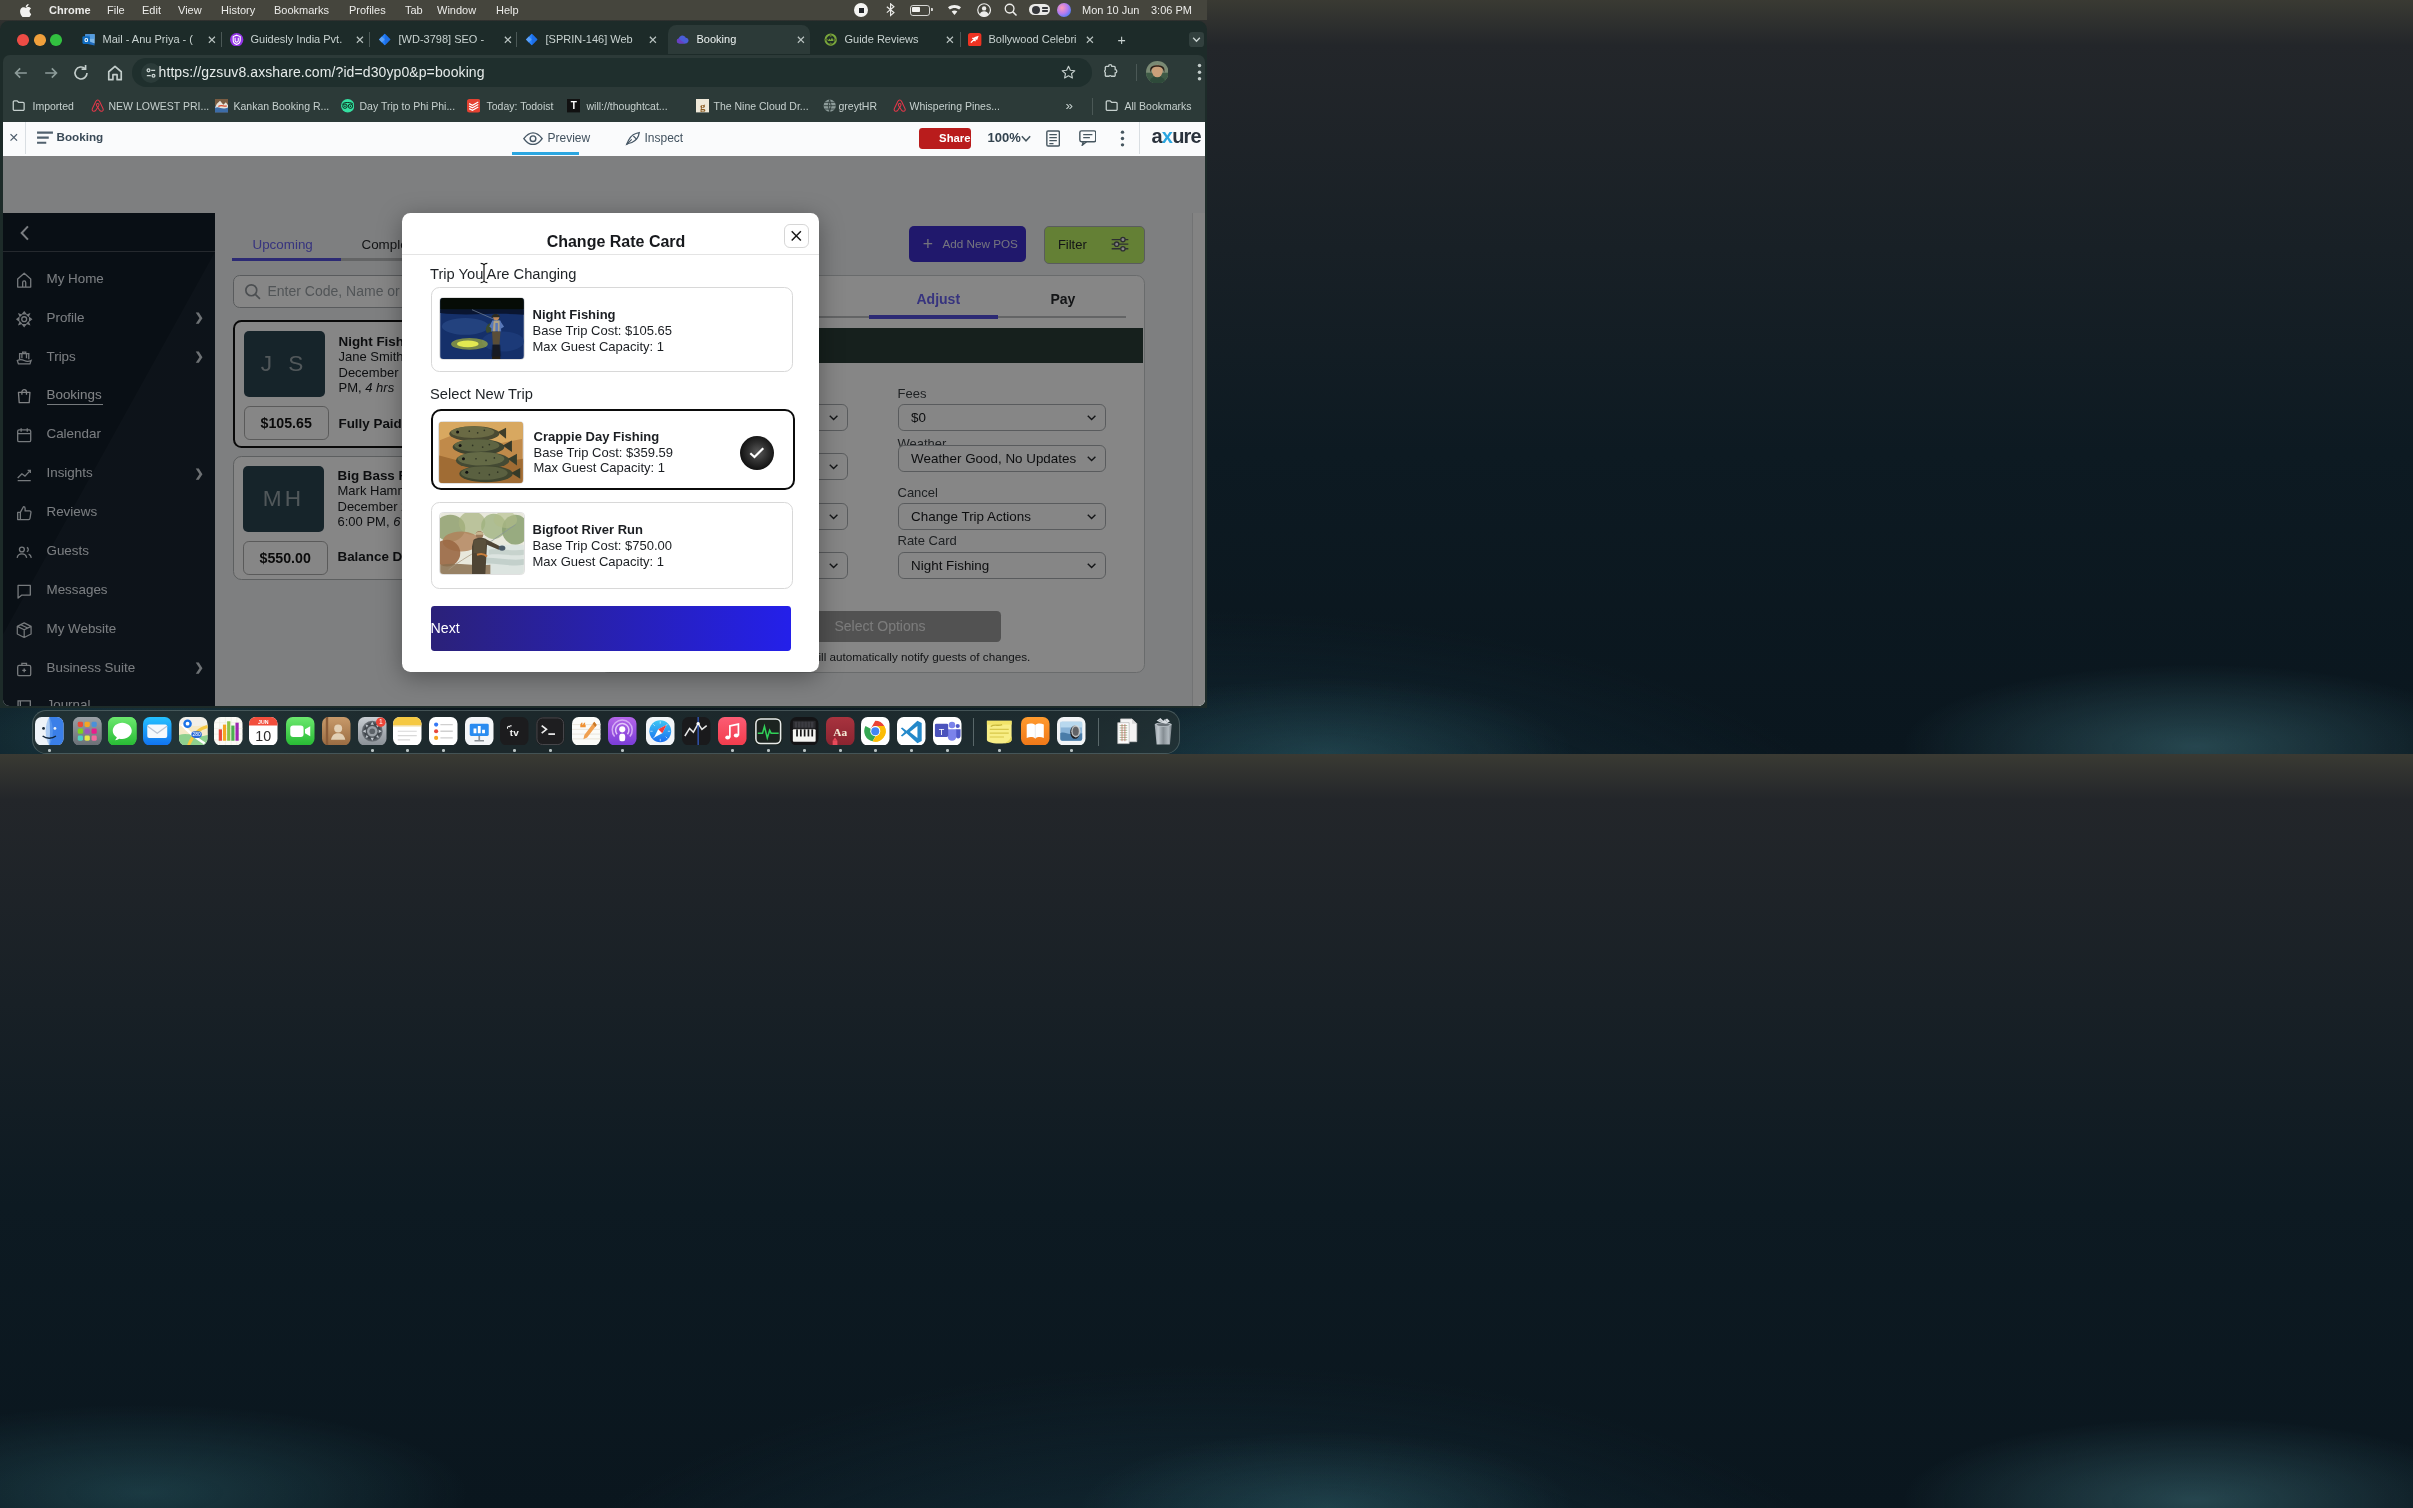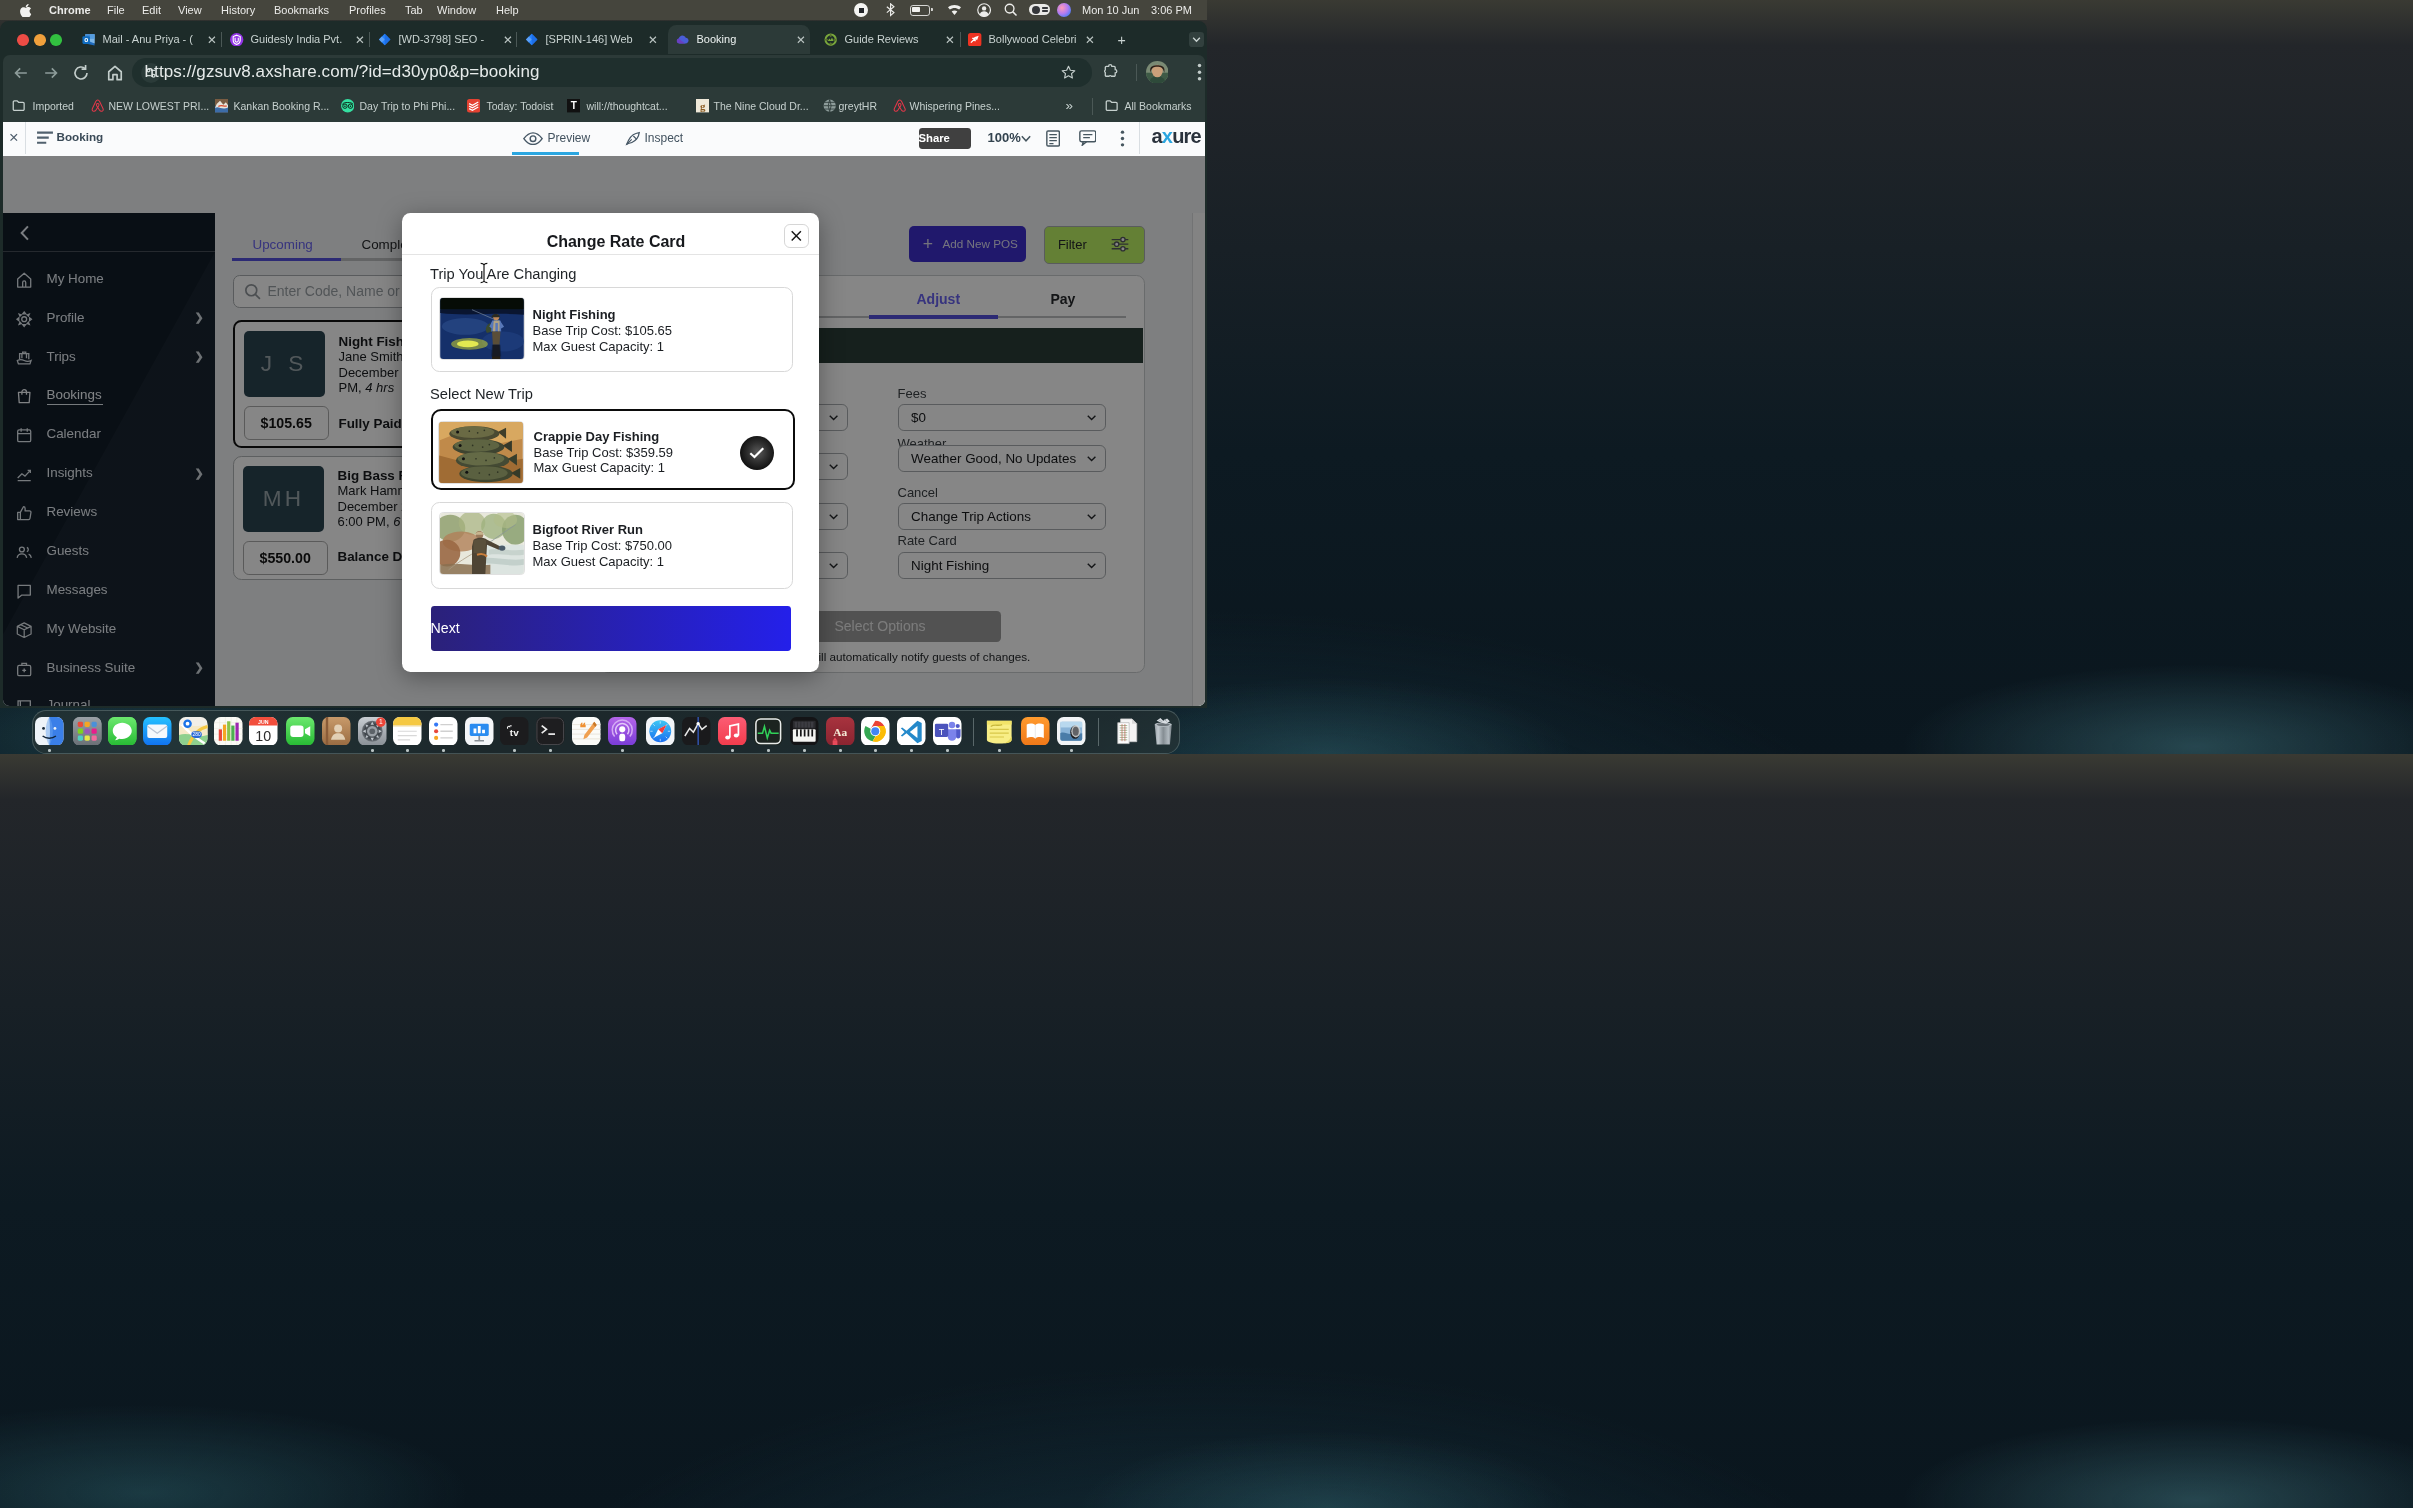--- a/index.html
+++ b/index.html
@@ -22,21 +22,21 @@
 .tab .ttl{position:absolute;top:0;height:29px;line-height:29px;left:28.5px;right:20px;overflow:hidden;white-space:nowrap;color:#c9d3d1;}
 .tab .fav{position:absolute;left:8.4px;top:7.5px;width:13.4px;height:13.4px;}
 .tab .tx{position:absolute;right:1.7px;top:6.7px;width:15px;height:15px;color:#bcc6c4;font-size:11.7px;text-align:center;line-height:15px;font-weight:400;}
 .tab.active{background:#2c3a38;border-radius:8.4px 8.4px 0 0;}
 .tsep{position:absolute;top:11px;width:0.8px;height:15px;background:#4b5856;}
 
 #sheet{position:absolute;left:2.5px;top:34px;width:1202px;height:651px;background:#2c3a38;border-radius:6.7px;overflow:hidden;}
 #addr{position:absolute;left:0;top:0;width:1202px;height:35px;}
 .navic{position:absolute;top:7.5px;width:20px;height:20px;}
 #pill{position:absolute;left:129px;top:3.4px;width:960px;height:28.5px;background:#1f2f2d;border-radius:14.2px;color:#e6ebea;}
-#pill .url{position:absolute;left:13px;top:0;line-height:28.5px;font-size:17px;letter-spacing:0.1px;}
+#pill .url{position:absolute;left:27px;top:0;line-height:28.5px;font-size:14px;letter-spacing:0.1px;}
 #bkm{position:absolute;left:0;top:35px;width:1202px;height:32px;font-size:10.5px;color:#c6d0ce;}
 .bi{position:absolute;top:0;height:32px;line-height:32px;white-space:nowrap;}
 .bico{position:absolute;top:9.2px;width:13.4px;height:13.4px;}
 
 #axbar{position:absolute;left:0;top:67px;width:1202px;height:34px;background:#fafbfc;color:#475866;font-size:11.3px;}
 #axbar .vd{position:absolute;top:0;width:0.8px;height:32px;background:#d9dee2;}
 
 #page{position:absolute;left:0;top:101px;width:1202px;height:550px;background:#eef0f1;overflow:hidden;}
 #phead{position:absolute;left:0;top:0;width:1202px;height:57px;background:#fff;}
 #sidebar{position:absolute;left:0;top:57px;width:212px;height:494px;background:#121d29;overflow:hidden;}
@@ -313,21 +313,21 @@
           <path d="M1 8 C5 2.5 8.5 1 12 1 C15.5 1 19 2.5 23 8 C19 13.5 15.5 15 12 15 C8.5 15 5 13.5 1 8 Z" fill="none" stroke="#475866" stroke-width="1.7"></path>
           <circle cx="12" cy="8" r="3.4" fill="none" stroke="#475866" stroke-width="1.7"></circle>
         </svg>
       <span class="abs" style="left:545px;top:9.2px;font-size:12px;color:#42525f">Preview</span>
       <span class="abs" style="left:509px;top:30px;width:67px;height:3.4px;background:#2ba6e0"></span>
       <svg class="abs" style="left:622px;top:9.2px" width="17.6" height="15" viewBox="0 0 21 18">
           <path d="M2 16 C5 8 9 4 13 3 L17 2 L16 6 C14 11 9 14 4 15 Z" fill="none" stroke="#475866" stroke-width="1.5"></path>
           <path d="M10 6 L14 10 M2 16 L8 10" stroke="#475866" stroke-width="1.5" fill="none"></path>
         </svg>
       <span class="abs" style="left:642px;top:9.2px;font-size:12px;color:#42525f">Inspect</span>
-      <span class="abs" style="left:916px;top:5.9px;width:52px;height:21px;background:#404040;border-radius:3.4px;color:#fff;font-size:11.3px;font-weight:bold;text-align:left;line-height:21px">Share</span>
+      <span class="abs" style="left:916px;top:5.9px;width:52px;height:21px;background:#b91c1c;border-radius:3.4px;color:#fff;font-size:11.3px;font-weight:bold;text-align:right;line-height:21px">Share</span>
       <span class="abs" style="left:985px;top:7.5px;font-size:13px;font-weight:bold;color:#33434f">100%</span>
       <svg class="abs" style="left:1018px;top:12.6px" width="10" height="7.5" viewBox="0 0 12 9">
           <path d="M1 1.5 L6 7 L11 1.5" stroke="#46565f" stroke-width="1.8" fill="none"></path>
         </svg>
       <svg class="abs" style="left:1043px;top:7.5px" width="14.2" height="17" viewBox="0 0 17 20">
           <rect x="1" y="1" width="15" height="18" rx="1.5" fill="none" stroke="#46565f" stroke-width="1.7"></rect>
           <path d="M4 5.5 H13 M4 9 H13 M4 12.5 H13 M4 16 H9" stroke="#46565f" stroke-width="1.5"></path>
         </svg>
       <svg class="abs" style="left:1076px;top:7.5px" width="17.6" height="16" viewBox="0 0 21 19">
           <rect x="1" y="1" width="19" height="13" rx="2" fill="none" stroke="#46565f" stroke-width="1.7"></rect>

